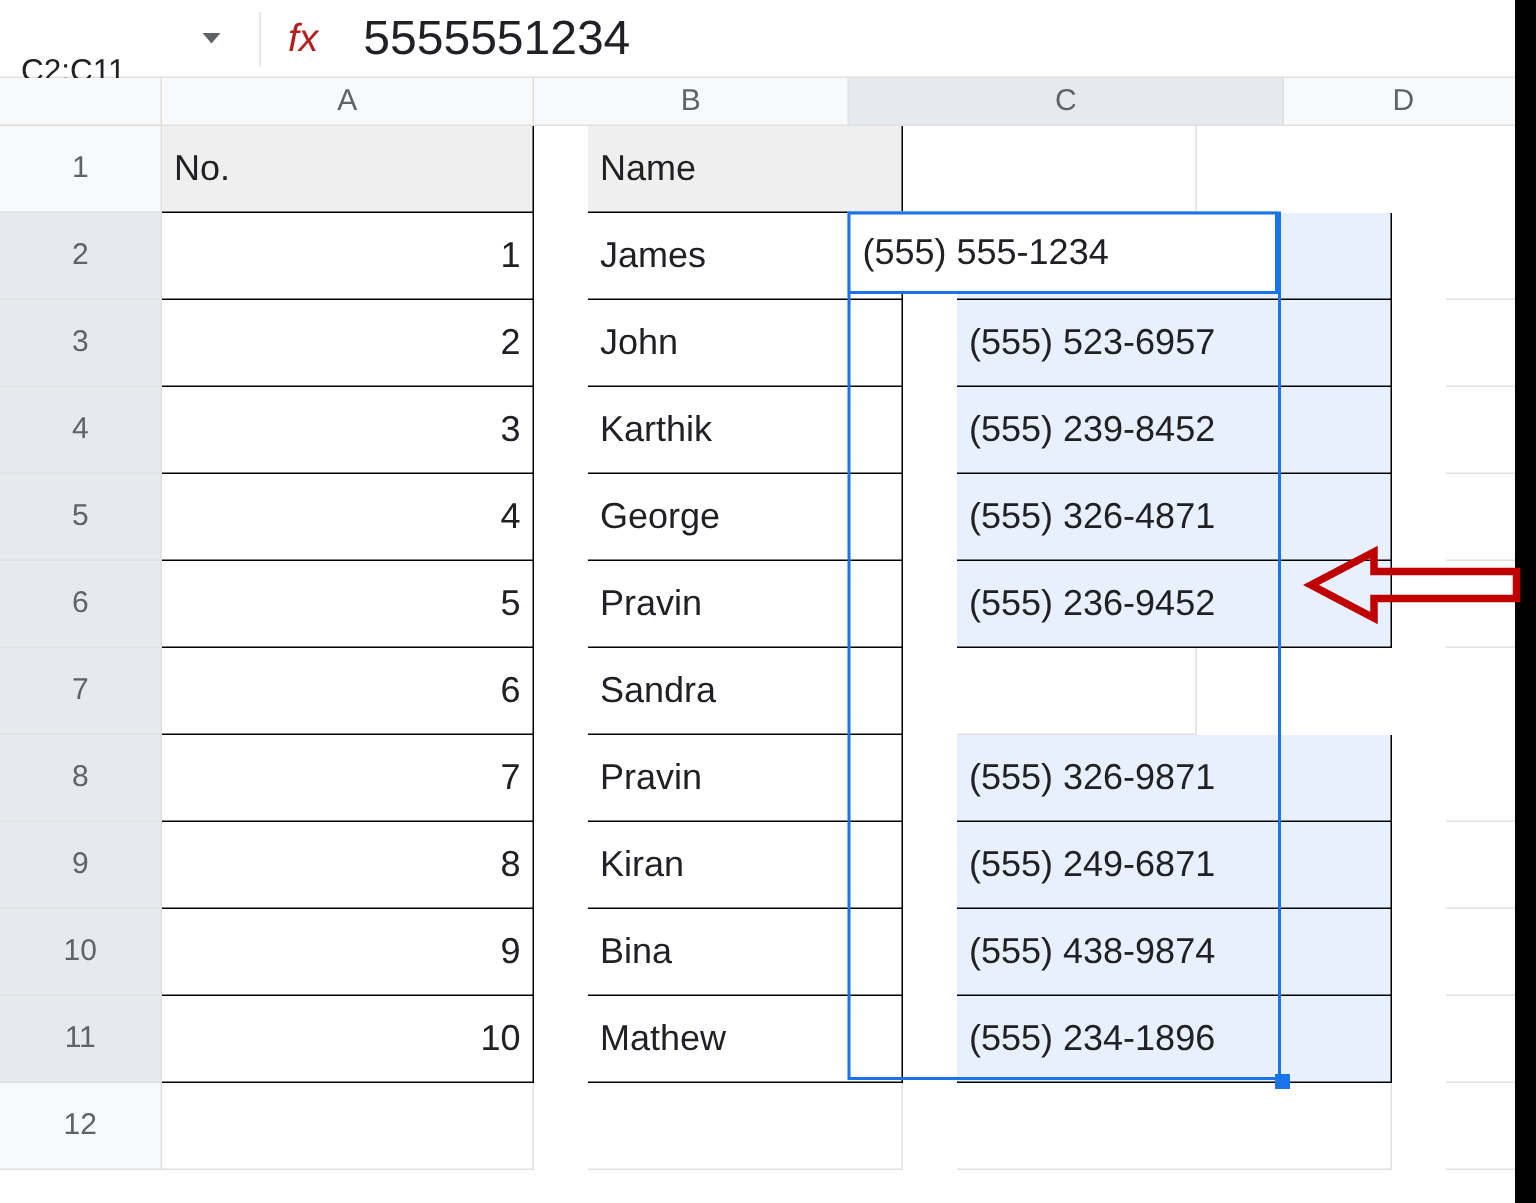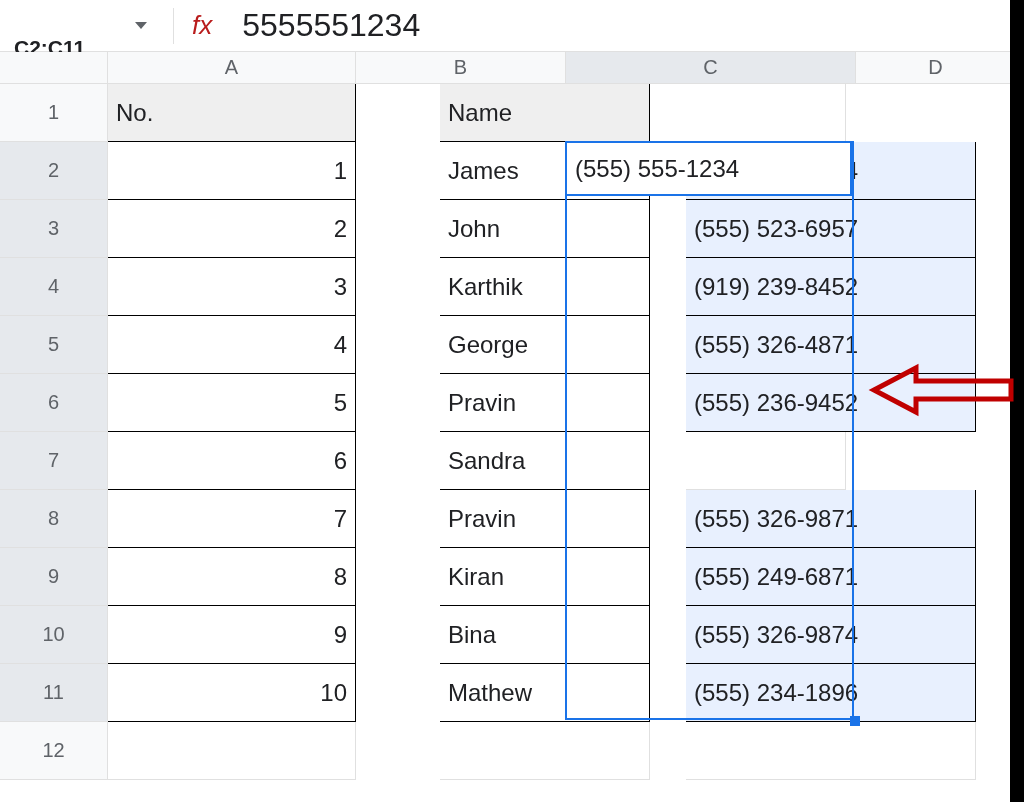--- a/index.html
+++ b/index.html
@@ -25,21 +25,21 @@
     .name-box {
       width: 145px;
       display: flex;
       align-items: center;
       justify-content: space-between;
       font-size: 21px;
       color: #202124;
       padding: 0 8px 0 4px;
     }
     .name-box-text {
-      font-weight: 700;
+      font-weight: 400;
       margin-top: 44px;
     }
     .dropdown-triangle {
       width: 0;
       height: 0;
       border-left: 6px solid transparent;
       border-right: 6px solid transparent;
       border-top: 7px solid #5f6368;
       margin-left: 20px;
     }
@@ -132,21 +132,21 @@
       font-size: 24px;
       color: #202124;
       background: #fff;
     }
     .cell.header-cell {
       background: #efefef;
       font-weight: 400;
     }
     .cell.col-a { width: 248px; justify-content: flex-end; }
     .cell.col-a.header-cell { justify-content: flex-start; }
-    .cell.col-b { width: 210px; justify-content: flex-start; margin-left: 48px; }
+    .cell.col-b { width: 210px; justify-content: flex-start; }
     .cell.col-c { width: 290px; justify-content: flex-start; }
     .cell.col-d { width: 160px; }
     .cell.bordered {
       border-right: 1px solid #000;
       border-bottom: 1px solid #000;
     }
     .cell.selected {
       background: #e8f0fe;
     }
     .selection-outline {
@@ -243,21 +243,21 @@
           </div>
           <div class="row">
             <div class="cell col-a bordered">2</div>
             <div class="cell col-b bordered">John</div>
             <div class="cell col-c bordered selected">(555) 523-6957</div>
             <div class="cell col-d"></div>
           </div>
           <div class="row">
             <div class="cell col-a bordered">3</div>
             <div class="cell col-b bordered">Karthik</div>
-            <div class="cell col-c bordered selected">(919) 239-8452</div>
+            <div class="cell col-c bordered selected">(555) 239-8452</div>
             <div class="cell col-d"></div>
           </div>
           <div class="row">
             <div class="cell col-a bordered">4</div>
             <div class="cell col-b bordered">George</div>
             <div class="cell col-c bordered selected">(555) 326-4871</div>
             <div class="cell col-d"></div>
           </div>
           <div class="row">
             <div class="cell col-a bordered">5</div>
@@ -278,21 +278,21 @@
           </div>
           <div class="row">
             <div class="cell col-a bordered">8</div>
             <div class="cell col-b bordered">Kiran</div>
             <div class="cell col-c bordered selected">(555) 249-6871</div>
             <div class="cell col-d"></div>
           </div>
           <div class="row">
             <div class="cell col-a bordered">9</div>
             <div class="cell col-b bordered">Bina</div>
-            <div class="cell col-c bordered selected">(555) 326-9874</div>
+            <div class="cell col-c bordered selected">(555) 438-9874</div>
             <div class="cell col-d"></div>
           </div>
           <div class="row">
             <div class="cell col-a bordered">10</div>
             <div class="cell col-b bordered">Mathew</div>
             <div class="cell col-c bordered selected">(555) 234-1896</div>
             <div class="cell col-d"></div>
           </div>
           <div class="row">
             <div class="cell col-a"></div>

